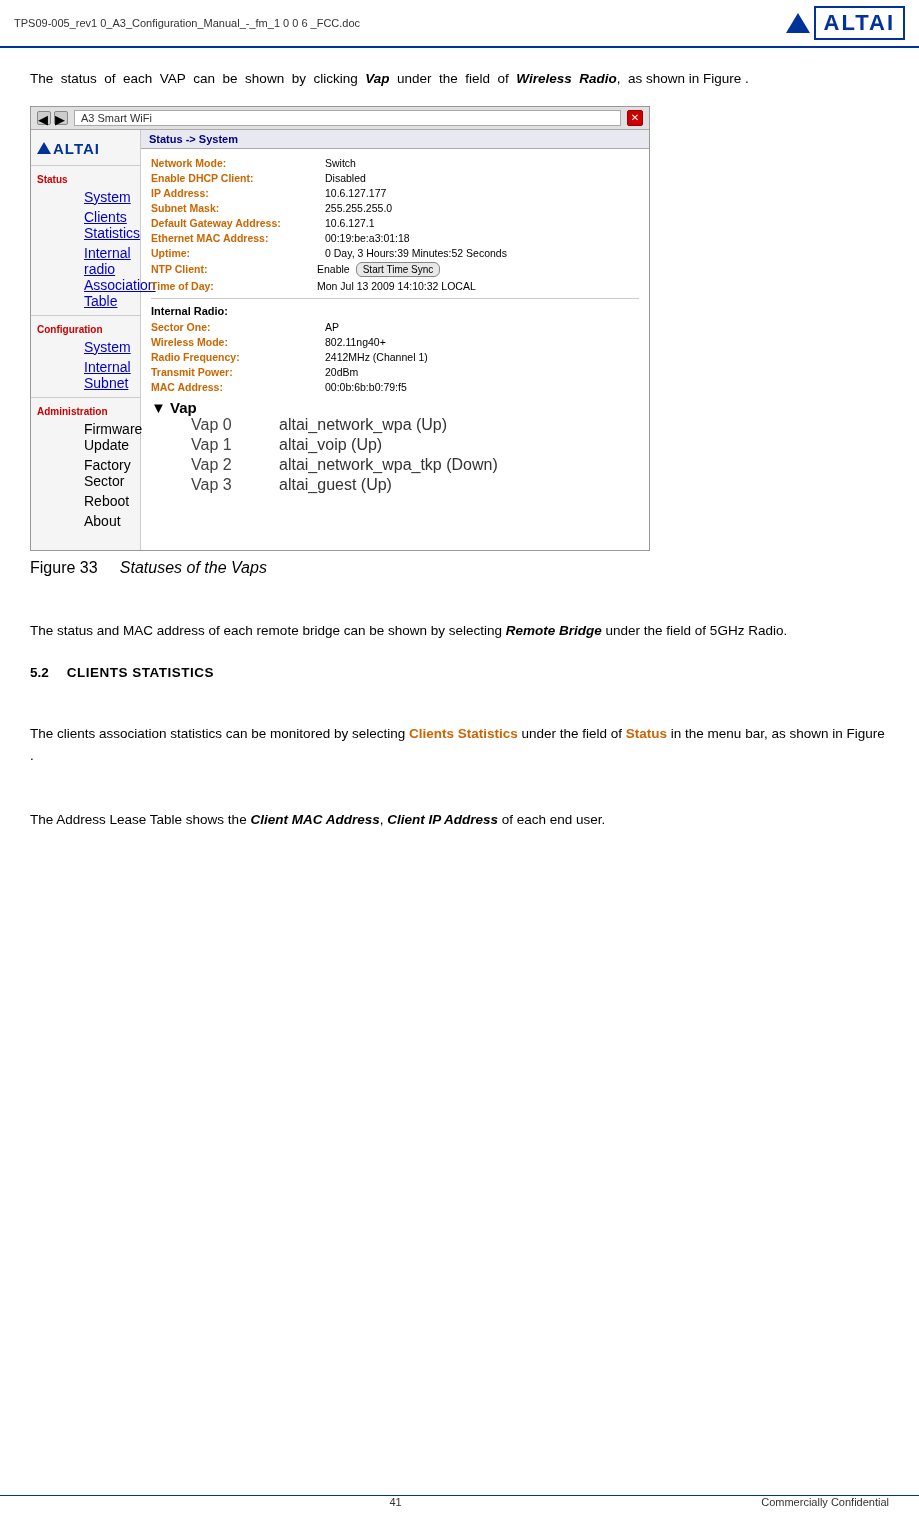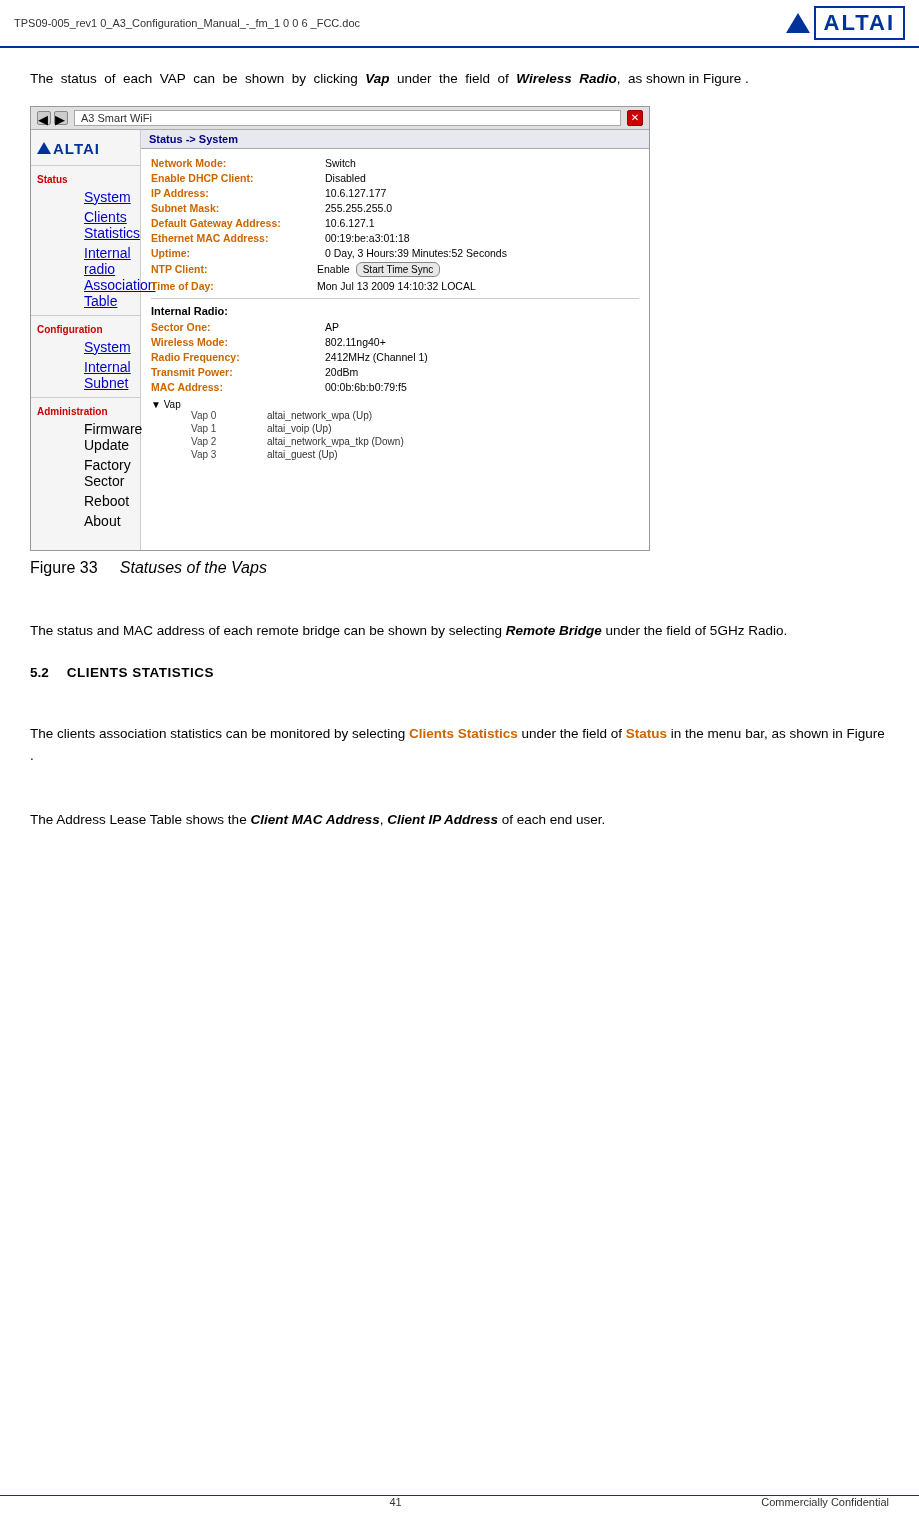--- a/index.html
+++ b/index.html
@@ -226,22 +226,22 @@
       font-weight: bold;
       font-size: 11px;
       color: #000;
       margin: 6px 0 4px 0;
     }
     .vap-section {
       margin-top: 6px;
     }
     .vap-row {
       display: flex;
-      gap: 26px;
-      font-size: 10px;
+      gap: 38px;
+      font-size: 16px;
       margin-bottom: 2px;
       padding-left: 40px;
     }
     .vap-name {
       width: 50px;
       color: #444;
     }
     .vap-value {
       color: #333;
     }
@@ -426,21 +426,21 @@
           <div class="field-row">
             <span class="field-label">Transmit Power:</span>
             <span class="field-value">20dBm</span>
           </div>
           <div class="field-row">
             <span class="field-label">MAC Address:</span>
             <span class="field-value">00:0b:6b:b0:79:f5</span>
           </div>
 
           <div class="vap-section">
-            <div style="font-size:10px;font-weight:normal;cursor:pointer;">▼ Vap</div>
+            <div style="font-size:15px;font-weight:bold;cursor:pointer;">▼ Vap</div>
             <div class="vap-row">
               <span class="vap-name">Vap 0</span>
               <span class="vap-value">altai_network_wpa (Up)</span>
             </div>
             <div class="vap-row">
               <span class="vap-name">Vap 1</span>
               <span class="vap-value">altai_voip (Up)</span>
             </div>
             <div class="vap-row">
               <span class="vap-name">Vap 2</span>

